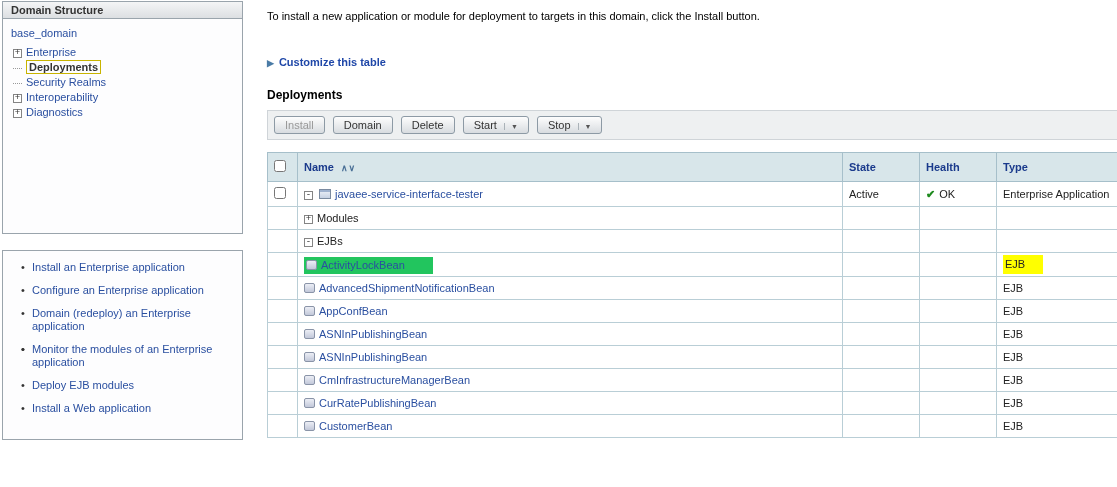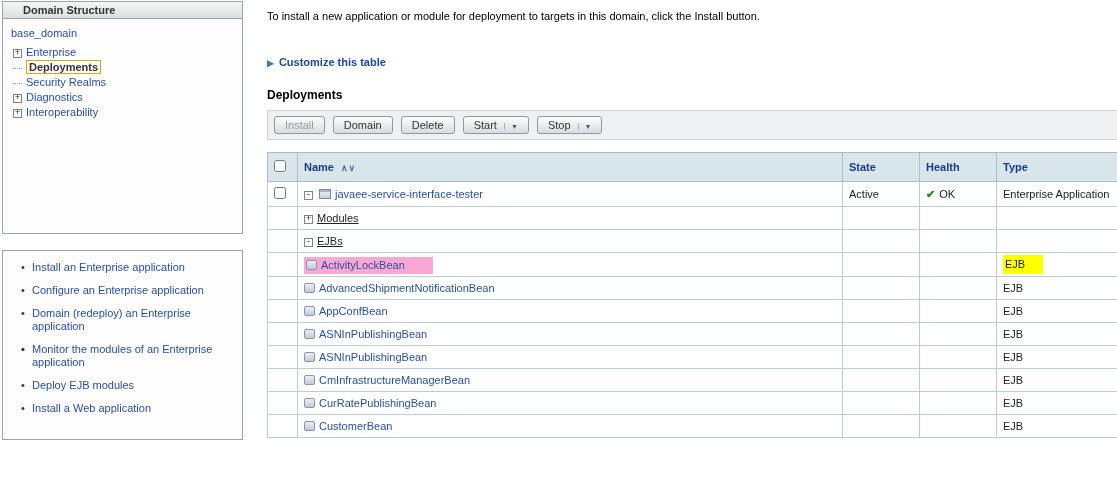--- a/index.html
+++ b/index.html
@@ -10,21 +10,21 @@
   }
   .page { display:flex; width:1117px; height:487px; }
 
   
   .sidebar { width:245px; flex:0 0 245px; padding:1px 2px; }
   .panel { border:1px solid #9aa4ac; background:#fdfdfe; margin-bottom:16px; }
   .panel-header {
     display:flex; justify-content:space-between; align-items:flex-end;
     background:linear-gradient(#f4f5f6,#dcdfe2);
     border-bottom:1px solid #9aa4ac;
-    padding:2px 20px; font-weight:bold; color:#333;
+    padding:2px 8px; font-weight:bold; color:#333;
   }
   .collapse-box {
     display:inline-block; width:11px; height:11px; border:1px solid #8a94a0;
     background:#eceeef; font-size:9px; line-height:9px; text-align:center;
     color:#444; cursor:pointer;
   }
   .ds-body { padding:6px 6px 6px 6px; height:214px; }
   .tree a { color:#2a4fa0; text-decoration:none; display:inline-block; }
   .tree-root { margin:2px 0 4px 2px; }
   .tree-item { margin:3px 0; padding-left:4px; white-space:nowrap; }
@@ -64,32 +64,32 @@
   table.dep { border-collapse:collapse; width:862px; table-layout:fixed; }
   table.dep th, table.dep td { border:1px solid #b9ced6; padding:5px 6px; text-align:left; overflow:hidden; white-space:nowrap; }
   table.dep thead th {
     background:#d8e6ea; color:#1a3a8c; font-weight:bold;
     border:1px solid #a6bfca; padding:7px 6px;
   }
   col.c-chk { width:30px; } col.c-name { width:545px; }
   col.c-state { width:77px; } col.c-health { width:77px; } col.c-type { width:133px; }
   .sort { font-size:9px; color:#4a6f96; margin-left:7px; letter-spacing:1px; }
   td a { color:#2a4fa0; text-decoration:none; }
-  .ind1 { padding-left:20px;text-decoration:underline; } .ind2 { padding-left:38px; }
+  .ind1 { padding-left:20px; } .ind2 { padding-left:38px; }
   .app-icon {
     display:inline-block; width:12px; height:10px; border:1px solid #7a8aa0;
     background:linear-gradient(#eef2f8,#c6d1e3); box-shadow:inset 0 2px 0 #9fb2cf;
     margin:0 4px -1px 2px;
   }
   .bean-icon {
     display:inline-block; width:11px; height:10px; border:1px solid #8a94a8;
     border-radius:2px; background:linear-gradient(#eceef5,#c2c8d9); margin:0 4px -1px 0;
   }
   .ok-check { color:#1e8a1e; font-weight:bold; margin-right:4px; }
-  .hl { background:#f9a8d4; padding:2px 28px 3px 2px; }
+  .hl { background:#22c55e; padding:2px 28px 3px 2px; }
   .hl-type { background:#ffff00; display:inline-block; padding:3px 18px 4px 2px; margin:-3px 0; }
   .chk-cell input { margin:0; width:12px; height:12px; }
 </style>
 </head>
 <body>
 
 <div class="page">
 
   <aside class="sidebar">
 
@@ -102,24 +102,24 @@
         <div class="tree-item">
           <span class="ibox">+</span><a href="#">Enterprise</a>
         </div>
         <div class="tree-item">
           <span class="leaf-stub"></span><span class="tree-selected">Deployments</span>
         </div>
         <div class="tree-item">
           <span class="leaf-stub"></span><a href="#">Security Realms</a>
         </div>
         <div class="tree-item">
+          <span class="ibox">+</span><a href="#">Interoperability</a>
+        </div>
+        <div class="tree-item">
           <span class="ibox">+</span><a href="#">Diagnostics</a>
-        </div>
-        <div class="tree-item">
-          <span class="ibox">+</span><a href="#">Interoperability</a>
         </div>
       </div>
     </section>
 
     <section class="panel">
       <ul class="howto-list">
         <li><span class="bullet">•</span><a href="#">Install an Enterprise application</a></li>
         <li><span class="bullet">•</span><a href="#">Configure an Enterprise application</a></li>
         <li><span class="bullet">•</span><a href="#">Domain (redeploy) an Enterprise application</a></li>
         <li><span class="bullet">•</span></li>

